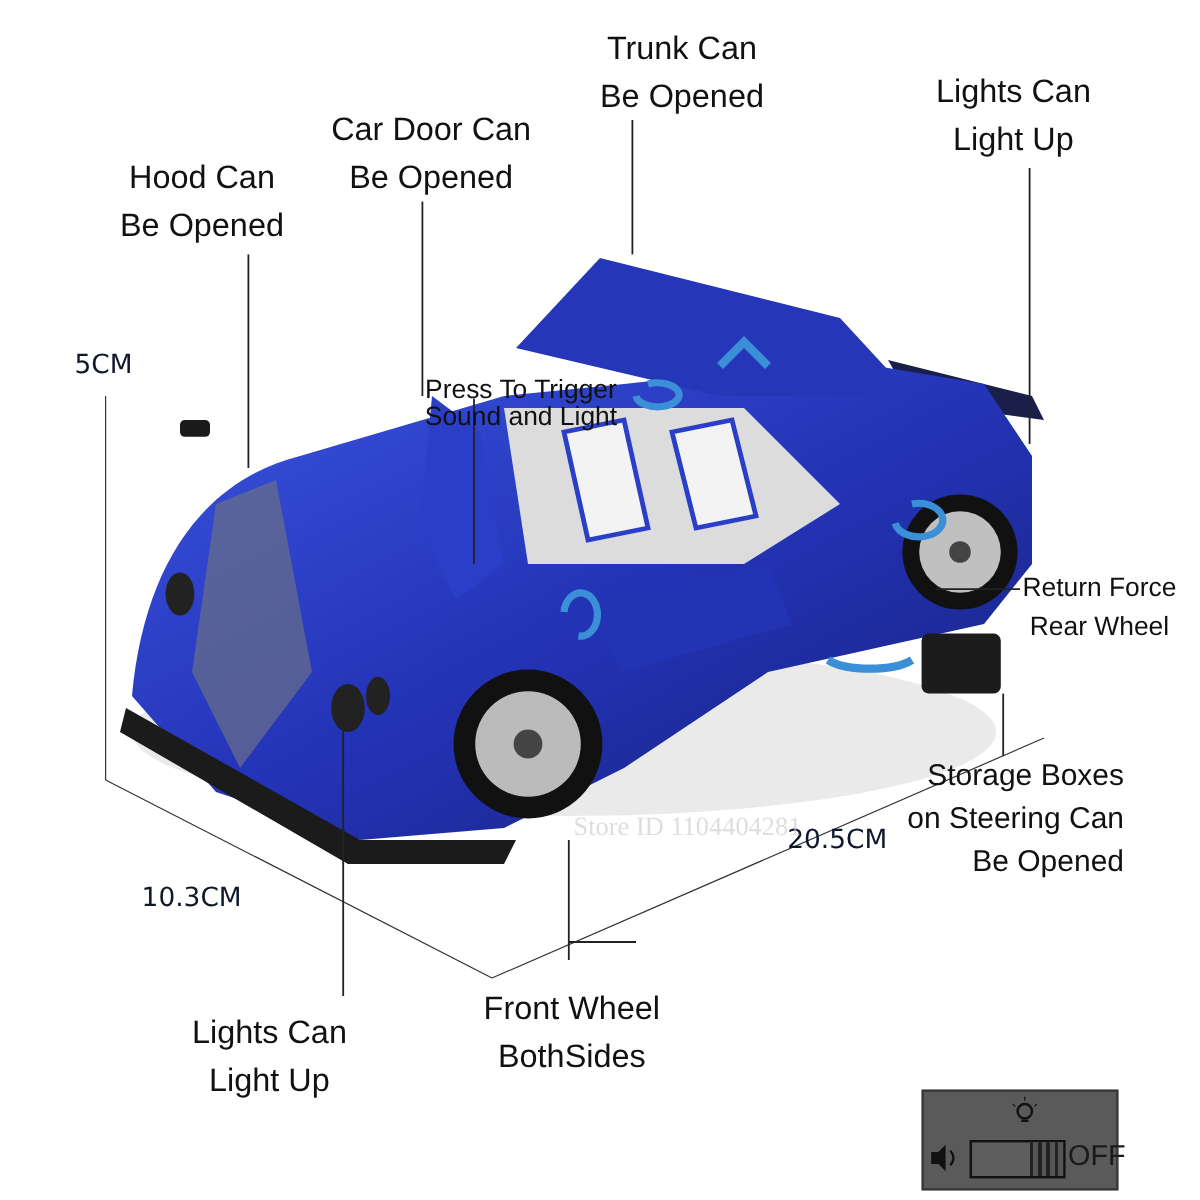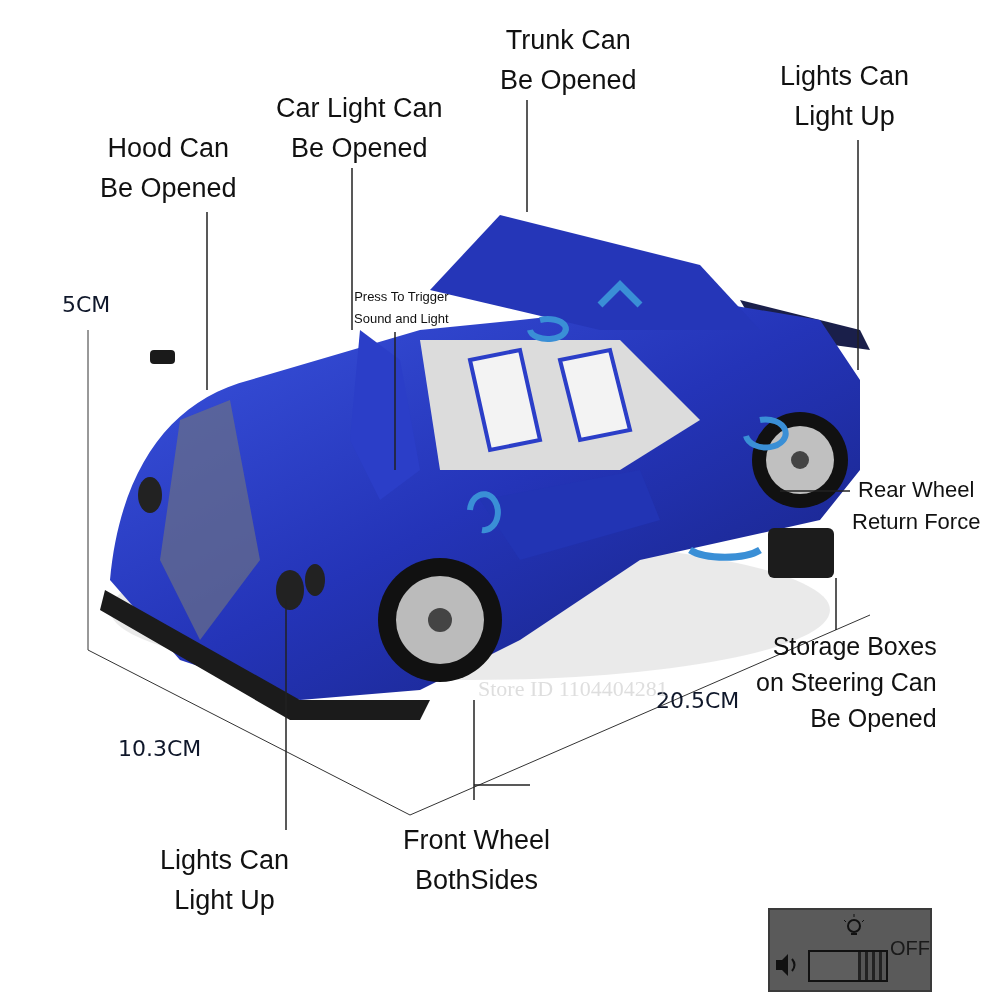--- a/index.html
+++ b/index.html
@@ -1,20 +1,20 @@
 <!DOCTYPE html>
 <html><head>
 <meta charset="utf-8">
 <style>
   html, body { margin:0; padding:0; background:#ffffff; }
   body { width:1000px; height:1000px; position:relative; overflow:hidden;
          font-family:"Liberation Sans", "DejaVu Sans", sans-serif; }
   .canvas { position:absolute; left:0; top:0; width:884px; height:1000px; }
   .label { position:absolute; color:#111; font-size:27px; line-height:40px; text-align:center; white-space:nowrap; }
-  .label.small { font-size:13px; line-height:22px; }
+  .label.small { font-size:22px; line-height:22px;margin-top:28px; }
   .label.mid { font-size:22px; line-height:32px; }
   .dim { position:absolute; color:#0f172a; font-size:22px; font-family:"DejaVu Sans", sans-serif; }
   .watermark { position:absolute; left:478px; top:676px; color:rgba(200,200,200,0.6); font-family:"Liberation Serif", serif; font-size:22px; }
   .switch-panel { position:absolute; left:768px; top:908px; width:164px; height:84px; background:#5a5a5a; border:2px solid #3a3a3a; box-sizing:border-box; }
 </style>
 </head>
 <body>
 
 <div class="canvas">
 
@@ -90,34 +90,34 @@
 
   <div class="label" style="left:500px;top:20px;">
     <div>Trunk Can</div>
     <div>Be Opened</div>
   </div>
   <div class="label" style="left:780px;top:56px;">
     <div>Lights Can</div>
     <div>Light Up</div>
   </div>
   <div class="label" style="left:276px;top:88px;">
-    <div>Car Light Can</div>
+    <div>Car Door Can</div>
     <div>Be Opened</div>
   </div>
   <div class="label" style="left:100px;top:128px;">
     <div>Hood Can</div>
     <div>Be Opened</div>
   </div>
   <div class="label small" style="left:354px;top:286px;">
     <div>Press To Trigger</div>
     <div>Sound and Light</div>
   </div>
   <div class="label mid" style="left:852px;top:474px;">
+    <div>Return Force</div>
     <div>Rear Wheel</div>
-    <div>Return Force</div>
   </div>
   <div class="label mid" style="left:756px;top:628px;line-height:36px;font-size:25px;text-align:right;">
     <div>Storage Boxes</div>
     <div>on Steering Can</div>
     <div>Be Opened</div>
   </div>
   <div class="label" style="left:375px;top:820px;margin-left:28px;">
     <div>Front Wheel</div>
     <div>BothSides</div>
   </div>
@@ -140,15 +140,15 @@
       <line x1="10" y1="8" x2="12" y2="10" stroke="#111"></line>
       <line x1="30" y1="8" x2="28" y2="10" stroke="#111"></line>
     </svg>
     <svg width="28" height="30" style="position:absolute;left:4px;top:40px">
       <path d="M2 10 L8 10 L14 4 L14 26 L8 20 L2 20 Z" fill="#111"></path>
       <path d="M18 9 Q23 15 18 21" fill="none" stroke="#111" stroke-width="2"></path>
     </svg>
     <div style="position:absolute;left:38px;top:40px;width:80px;height:32px;border:2px solid #111;background:#5e5e5e;box-sizing:border-box;">
       <div style="position:absolute;right:0;top:0;width:28px;height:28px;background:repeating-linear-gradient(90deg,#222 0 3px,#555 3px 7px);"></div>
     </div>
-    <div style="position:absolute;left:120px;top:27px;font-size:20px;color:#1a1a1a;">OFF</div>
+    <div style="position:absolute;left:120px;top:40px;font-size:24px;color:#1a1a1a;">OFF</div>
   </div>
 </div>
 
 </body></html>

